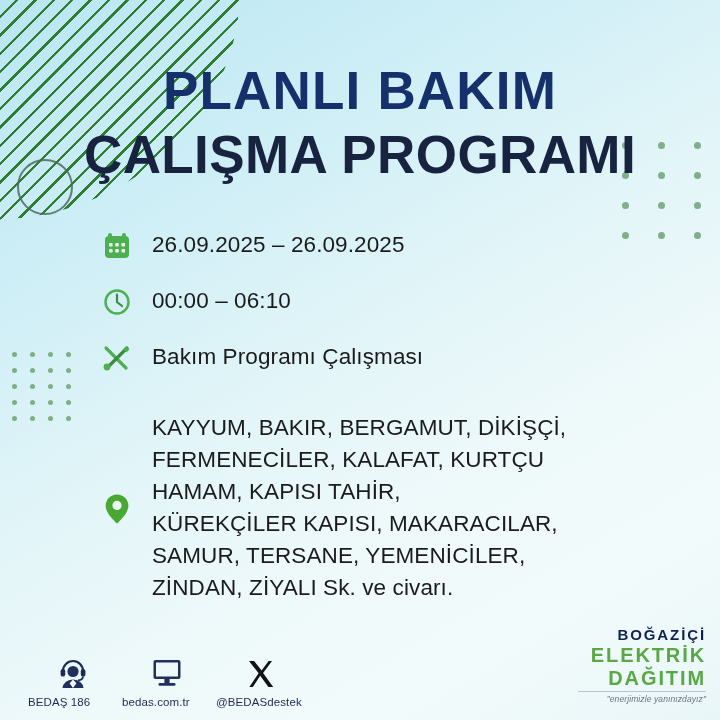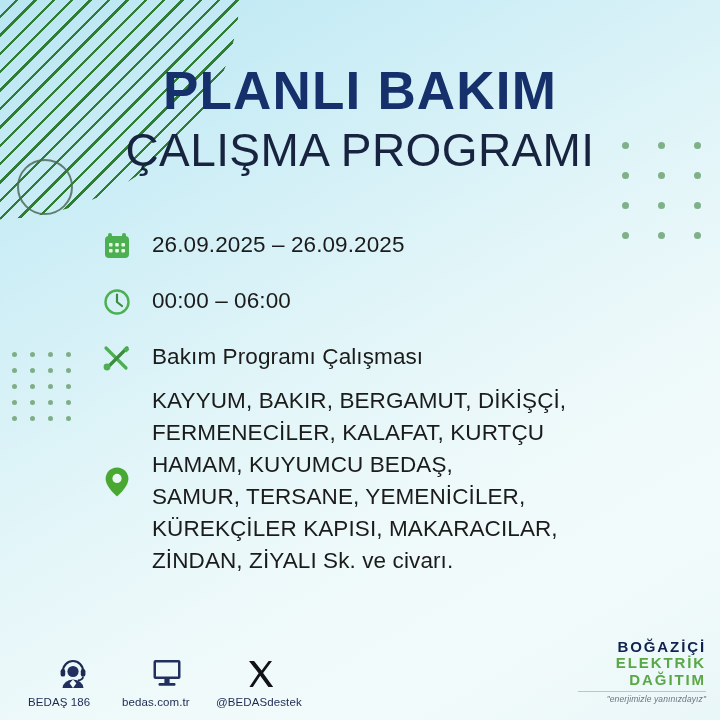--- a/index.html
+++ b/index.html
@@ -77,22 +77,22 @@
   .title-main {
     font-size: 53px;
     font-weight: 700;
     letter-spacing: 1.2px;
     color: #16306b;
     line-height: 1.02;
     margin: 0;
     white-space: nowrap;
   }
   .title-sub {
-    font-size: 46px;
-    font-weight: 400;
+    font-size: 53px;
+    font-weight: 700;
     letter-spacing: .4px;
     color: #17233f;
     line-height: 1.25;
     margin: 4px 0 0 0;
     white-space: nowrap;
   }
 
   
   .info {
     position: absolute;
@@ -116,21 +116,21 @@
     margin-top: 1px;
   }
   .row .txt {
     font-size: 22.5px;
     color: #1b1b1b;
     line-height: 1.34;
     letter-spacing: .1px;
   }
   #row-date { margin-bottom: 21px; }
   #row-time { margin-bottom: 21px; }
-  #row-work { margin-bottom: 10px; }
+  #row-work { margin-bottom: 37px; }
   #row-loc .ico { margin-top: 2px; }
   #row-loc .txt { line-height: 1.42; }
   .addr-line { display: block; white-space: nowrap; }
 
   
   .footer {
     position: absolute;
     left: 28px;
     bottom: 12px;
     display: flex;
@@ -163,21 +163,21 @@
     width: 128px;
   }
   .logo-l1 {
     font-size: 15px;
     font-weight: 700;
     letter-spacing: 1.9px;
     color: #10224f;
     line-height: 1.12;
   }
   .logo-l2, .logo-l3 {
-    font-size: 15px;
+    font-size: 20px;
     font-weight: 700;
     letter-spacing: 1.9px;
     color: #5aa845;
     line-height: 1.12;
   }
   .logo-tag {
     margin-top: 2px;
     font-size: 8.5px;
     font-style: italic;
     color: #6a7580;
@@ -254,21 +254,21 @@
       <div class="txt">26.09.2025 – 26.09.2025</div>
     </div>
 
     <div class="row" id="row-time">
       <div class="ico">
         <svg width="30" height="30" viewBox="0 0 30 30">
           <circle cx="15" cy="15" r="11.5" fill="none" stroke="#4caf50" stroke-width="2.4"></circle>
           <path d="M15 7.5 L15 15 L20 19" fill="none" stroke="#3d8b40" stroke-width="2.2" stroke-linecap="round" stroke-linejoin="round"></path>
         </svg>
       </div>
-      <div class="txt">00:00 – 06:00</div>
+      <div class="txt">00:00 – 06:10</div>
     </div>
 
     <div class="row" id="row-work">
       <div class="ico">
         <svg width="32" height="30" viewBox="0 0 32 30">
           <g stroke="#4caf50" stroke-width="3.2" stroke-linecap="round">
             <line x1="5" y1="5" x2="25" y2="25"></line>
           </g>
           <g stroke="#3d8b40" stroke-width="3.2" stroke-linecap="round">
             <line x1="26" y1="5" x2="7" y2="24"></line>
@@ -283,23 +283,23 @@
     <div class="row" id="row-loc">
       <div class="ico">
         <svg width="28" height="32" viewBox="0 0 28 32">
           <path d="M14 1.5 C7.6 1.5 2.6 6.5 2.6 12.8 C2.6 21 14 30.5 14 30.5 C14 30.5 25.4 21 25.4 12.8 C25.4 6.5 20.4 1.5 14 1.5 Z" fill="#49a832"></path>
           <circle cx="14" cy="12.4" r="4.6" fill="#eaf7f7"></circle>
         </svg>
       </div>
       <div class="txt">
         <span class="addr-line">KAYYUM, BAKIR, BERGAMUT, DİKİŞÇİ,</span>
         <span class="addr-line">FERMENECİLER, KALAFAT, KURTÇU</span>
-        <span class="addr-line">HAMAM, KUYUMCU BEDAŞ,</span>
+        <span class="addr-line">HAMAM, KAPISI TAHİR,</span>
+        <span class="addr-line">KÜREKÇİLER KAPISI, MAKARACILAR,</span>
         <span class="addr-line">SAMUR, TERSANE, YEMENİCİLER,</span>
-        <span class="addr-line">KÜREKÇİLER KAPISI, MAKARACILAR,</span>
         <span class="addr-line">ZİNDAN, ZİYALI Sk. ve civarı.</span>
       </div>
     </div>
 
   </div>
 
   <div class="footer">
 
     <div class="fitem">
       <div class="fico">

